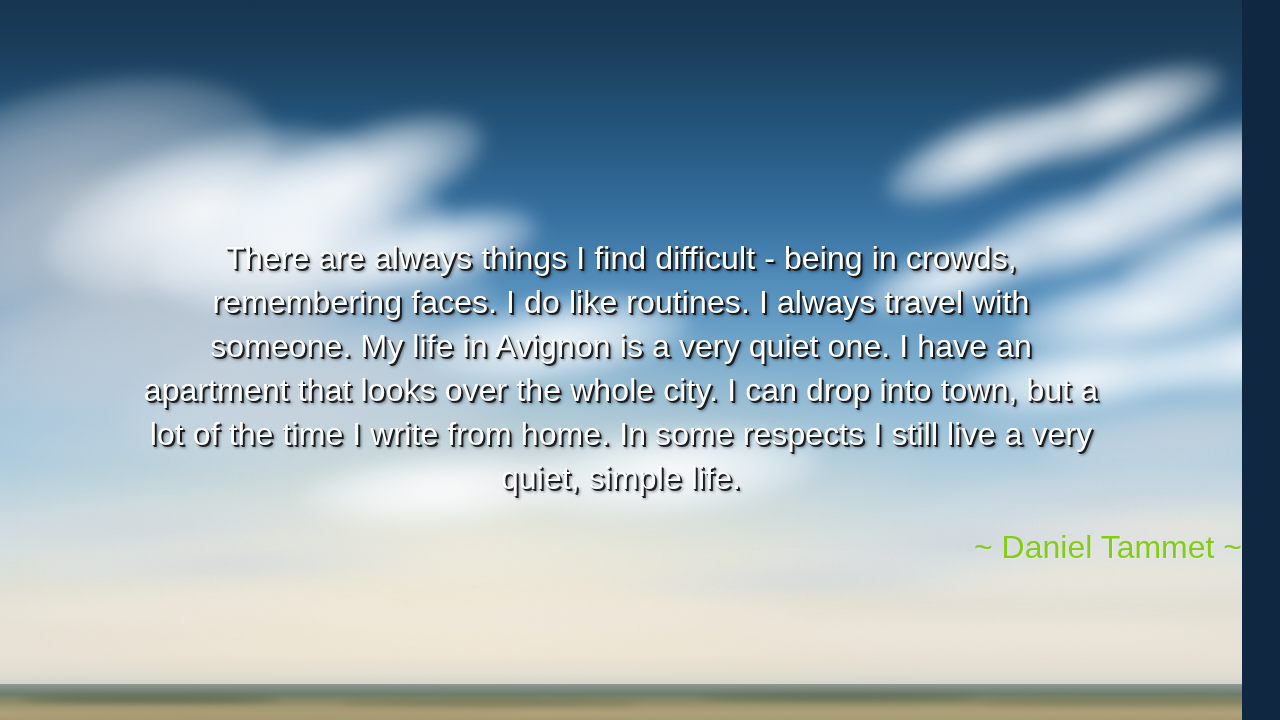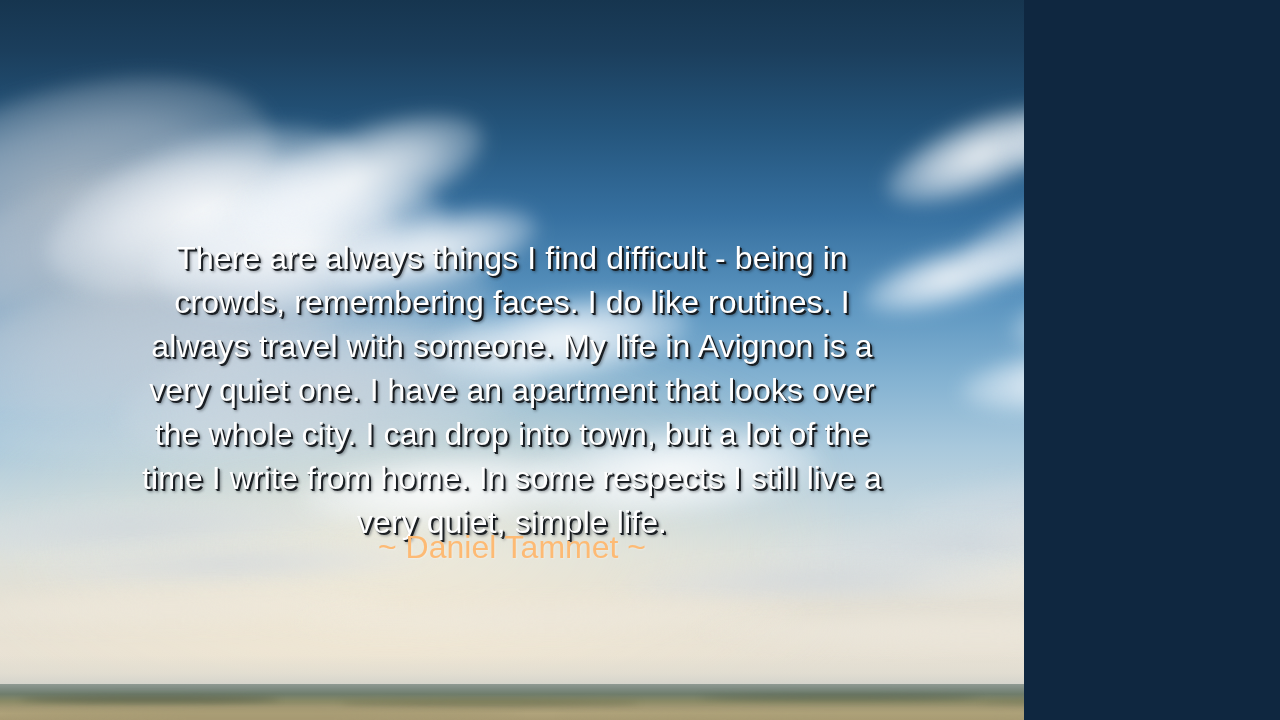--- a/index.html
+++ b/index.html
@@ -7,21 +7,21 @@
     margin: 0;
     padding: 0;
     width: 1280px;
     height: 720px;
     overflow: hidden;
     background: #0f2740;
   }
 
   #scene {
     position: relative;
-    width: 1024px;
+    width: 1242px;
     height: 720px;
     overflow: hidden;
     font-family: "Liberation Sans", "DejaVu Sans", sans-serif;
   }
 
   
   .sky {
     position: absolute;
     inset: 0;
     background:
@@ -144,25 +144,26 @@
       3px 3px 3px rgba(15,20,26,0.45);
   }
   .author-line {
     position: absolute;
     left: 0; right: 0;
     top: 528px;
     text-align: center;
   }
   .author-text {
     margin: 0;
-    color: #fdba74;
+    color: #84cc16;
     font-size: 32px;
     line-height: 38px;
     font-weight: 400;
     text-shadow: 1px 1px 2px rgba(255,255,255,0.28);
+    text-align: right;
   }
 </style>
 </head>
 <body>
 
 <div id="scene">
 
   <div class="sky"></div>
   <div class="sun-haze"></div>
 

